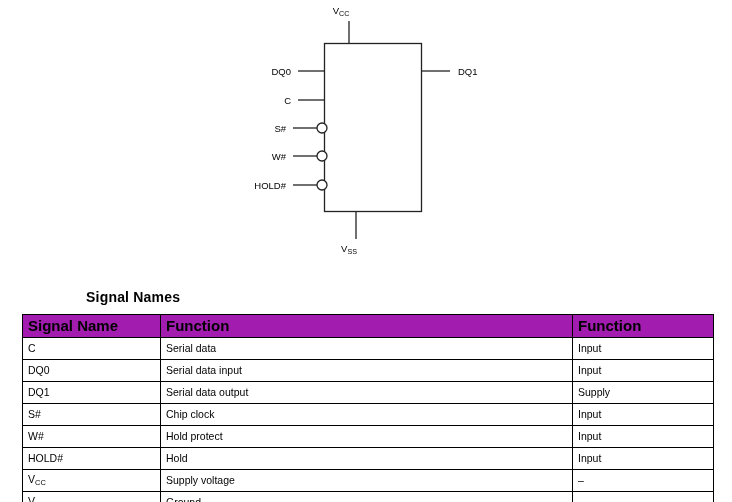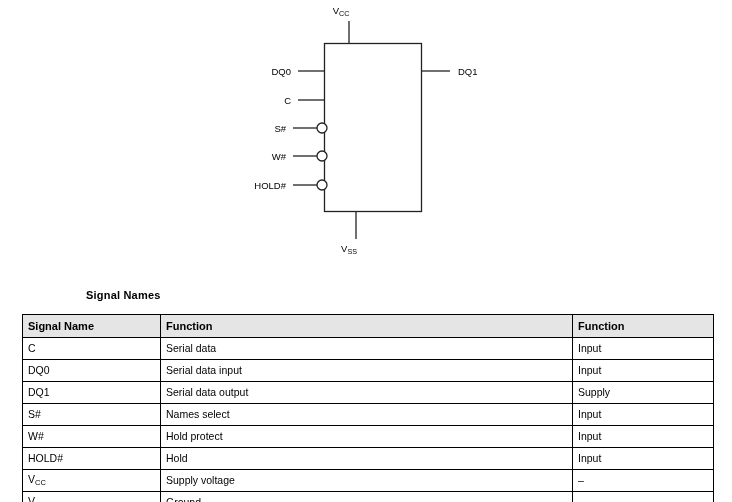--- a/index.html
+++ b/index.html
@@ -34,21 +34,21 @@
   }
   .diagram-label-sub {
     font-size: 7.2px;
   }
 
   
   #signal-names-heading {
     position: absolute;
     left: 86px;
     top: 289px;
-    font-size: 11px;
+    font-size: 14px;
     font-weight: bold;
     letter-spacing: .2px;
     white-space: nowrap;
   }
 
   
   #signal-table {
     position: absolute;
     left: 22px;
     top: 314px;
@@ -66,23 +66,23 @@
     border: 1px solid #000000;
     padding: 2px 5px 3px 5px;
     text-align: left;
     vertical-align: middle;
     height: 16px;
     line-height: 14px;
     white-space: nowrap;
     overflow: hidden;
   }
   #signal-table thead th {
-    background: #e5e5e5;
+    background: #a21caf;
     font-weight: bold;
-    font-size: 11px;
+    font-size: 15px;
     height: 17px;
   }
   #signal-table tbody td {
     background: #ffffff;
     font-weight: normal;
   }
   .sub {
     font-size: 7.5px;
     vertical-align: baseline;
     position: relative;
@@ -161,21 +161,21 @@
         <td>Serial data input</td>
         <td>Input</td>
       </tr>
       <tr>
         <td>DQ1</td>
         <td>Serial data output</td>
         <td>Supply</td>
       </tr>
       <tr>
         <td>S#</td>
-        <td>Names select</td>
+        <td>Chip clock</td>
         <td>Input</td>
       </tr>
       <tr>
         <td>W#</td>
         <td>Hold protect</td>
         <td>Input</td>
       </tr>
       <tr>
         <td>HOLD#</td>
         <td>Hold</td>

